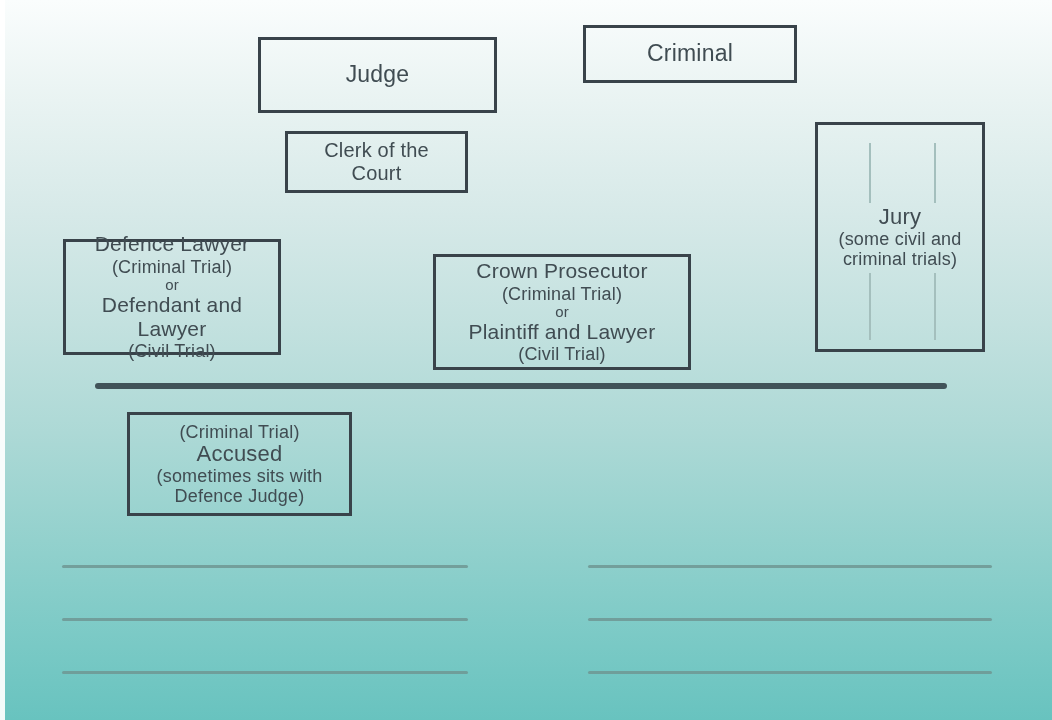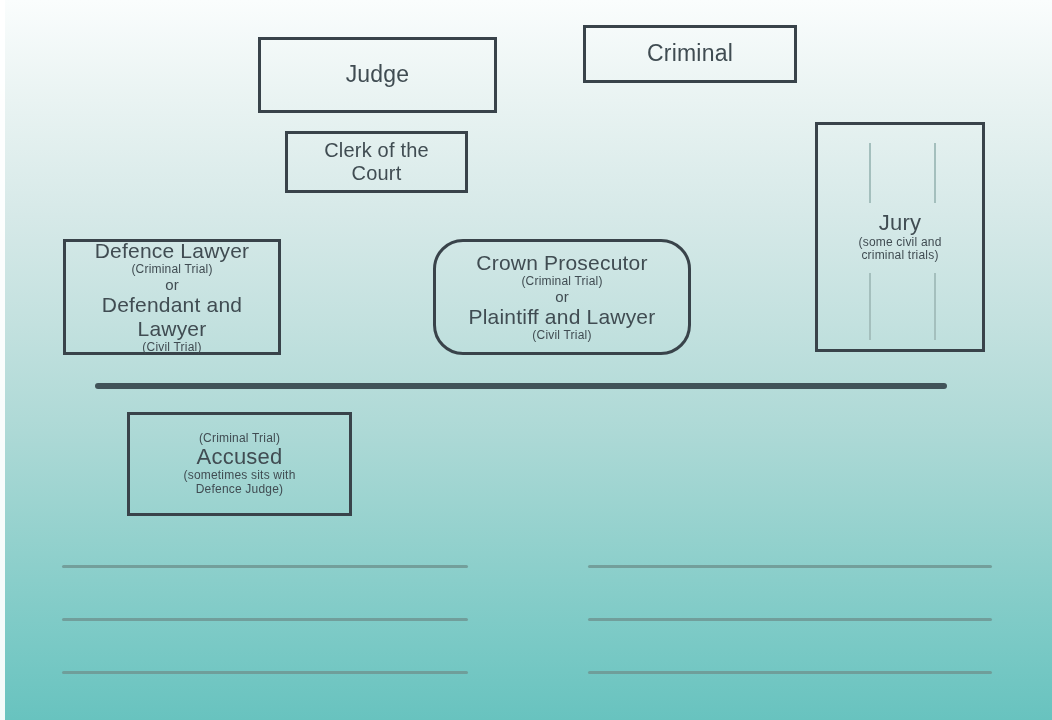--- a/index.html
+++ b/index.html
@@ -19,21 +19,21 @@
   .edge-strip{position:absolute; left:0; top:0; width:5px; height:100%;
     background:rgba(255,255,255,0.92);}
   .box{
     position:absolute; border:3px solid var(--box_border);
     display:flex; flex-direction:column; align-items:center; justify-content:center;
     text-align:center; box-sizing:border-box; letter-spacing:0.2px;
   }
   .lbl-xl{font-size:23px; line-height:1.1;}
   .lbl-lg{font-size:21px; line-height:1.15;}
   .lbl-md{font-size:20px; line-height:1.15;}
-  .lbl-sm{font-size:12px; line-height:1.12;}
+  .lbl-sm{font-size:18px; line-height:1.12;}
   .lbl-or{font-size:15px; line-height:1.1;}
   .preline{white-space:pre-line;}
   .divider-bar{position:absolute; left:95px; top:383px; width:852px; height:6px;
     background:var(--divider); border-radius:3px;}
   .jury-line{position:absolute; width:2px; background:var(--jury_line);}
   .bench-line{position:absolute; height:3px; background:var(--bench_line);
     border-radius:2px; opacity:0.85;}
   .gallery-label{position:absolute; top:586px; left:0; width:100%;
     text-align:center; font-size:20px; letter-spacing:0.3px;}
 </style>
@@ -68,21 +68,21 @@
   </div>
 
   <div class="box" style="left:63px; top:239px; width:218px; height:116px;">
     <div class="lbl-lg">Defence Lawyer</div>
     <div class="lbl-sm">(Criminal Trial)</div>
     <div class="lbl-or">or</div>
     <div class="lbl-lg">Defendant and Lawyer</div>
     <div class="lbl-sm">(Civil Trial)</div>
   </div>
 
-  <div class="box" style="left:433px; top:239px; width:258px; height:116px;border-radius:30px;">
+  <div class="box" style="left:433px; top:254px; width:258px; height:116px;">
     <div class="lbl-lg">Crown Prosecutor</div>
     <div class="lbl-sm">(Criminal Trial)</div>
     <div class="lbl-or">or</div>
     <div class="lbl-lg">Plaintiff and Lawyer</div>
     <div class="lbl-sm">(Civil Trial)</div>
   </div>
 
   <div class="divider-bar"></div>
 
   <div class="box" style="left:127px; top:412px; width:225px; height:104px;">

